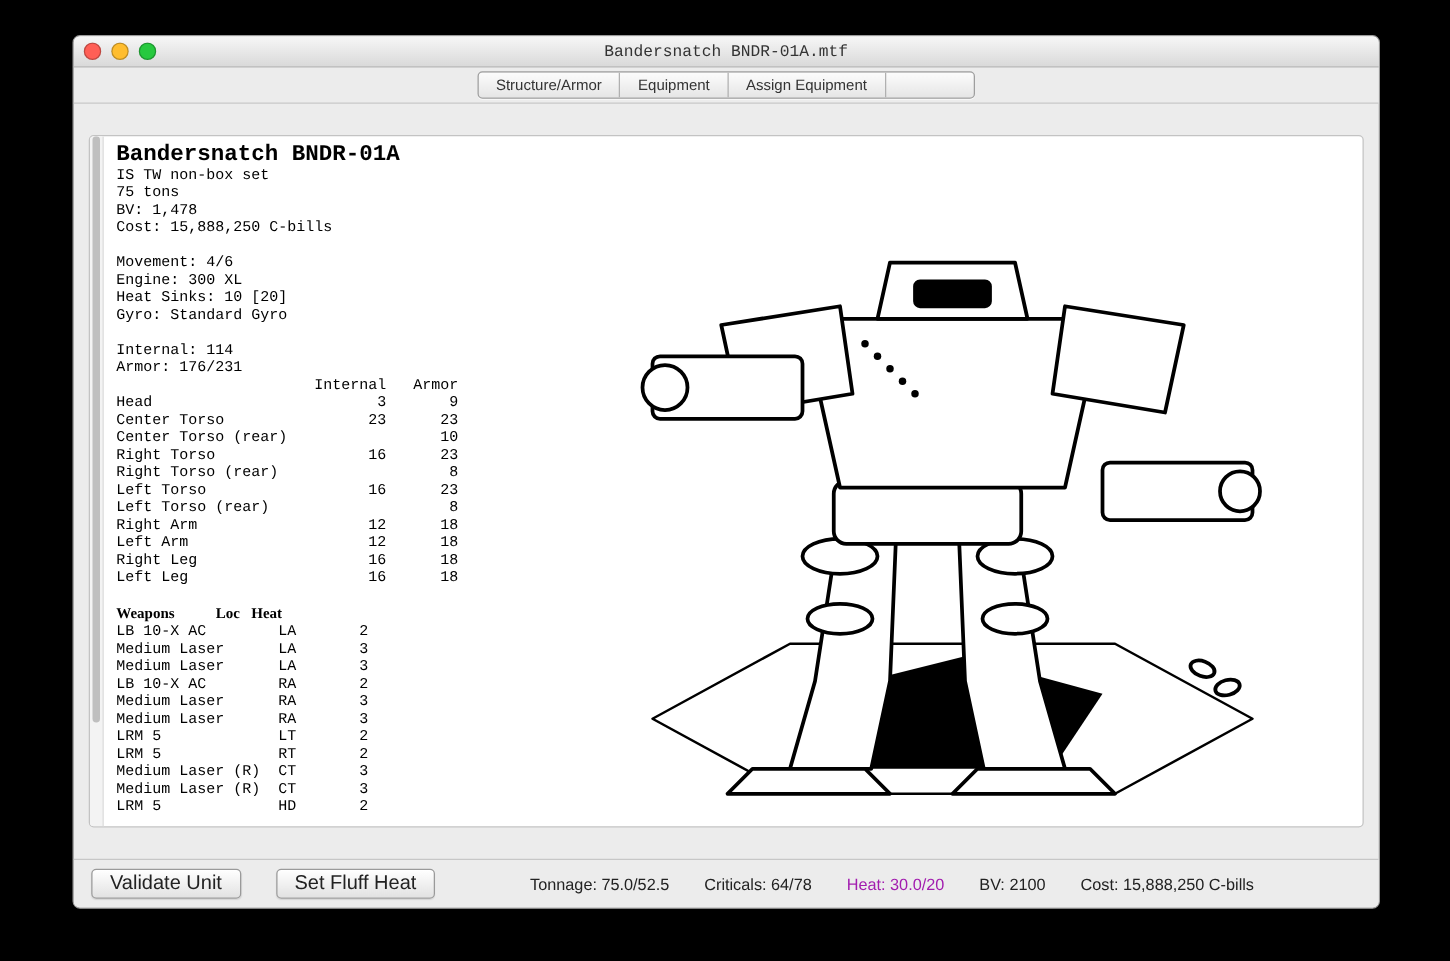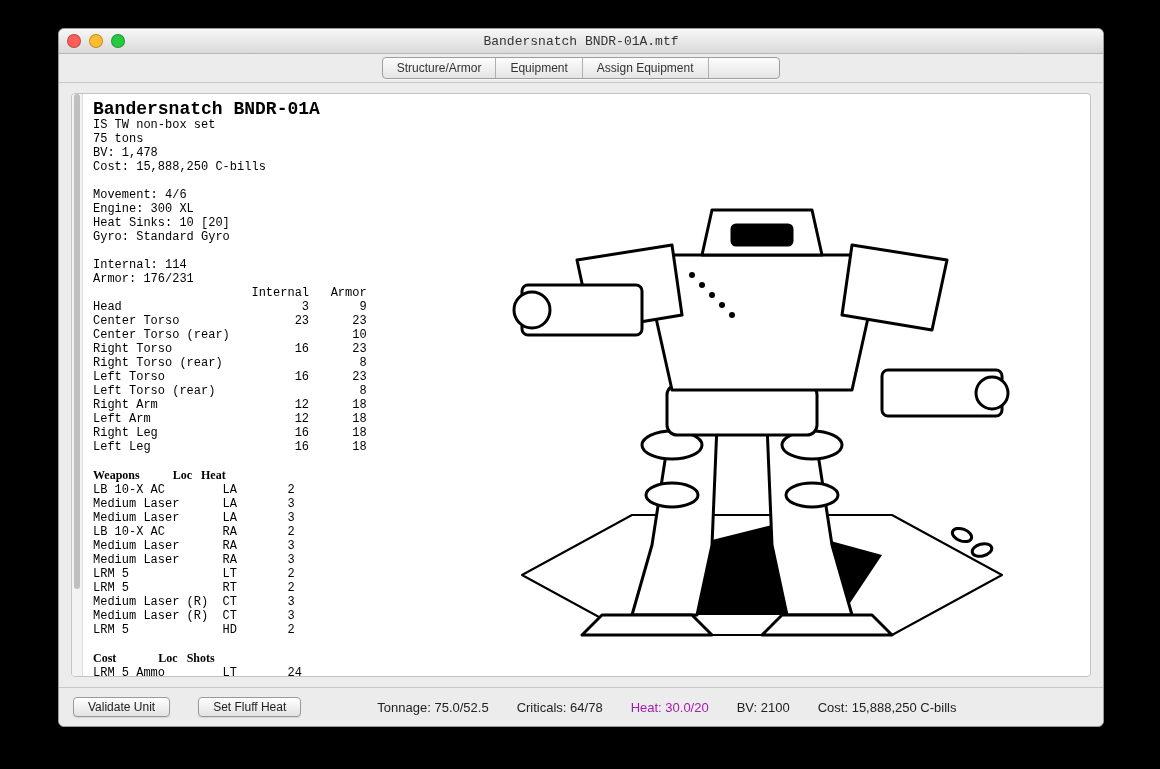--- a/index.html
+++ b/index.html
@@ -84,21 +84,21 @@
     white-space: nowrap;
   }
   .seg:last-child { border-right: none; margin-top: 24px; }
   .seg.active {
     background: linear-gradient(#8f8f8f,#7a7a7a);
     color: #fff;
     text-shadow: 0 -1px 0 rgba(0,0,0,.4);
   }
 
   .content-wrap {
-    margin: 10px 12px;
+    margin: 25px 12px;
     flex: 1;
     background: #fff;
     border: 1px solid #c3c3c3;
     border-radius: 4px;
     display: flex;
     overflow: hidden;
   }
 
   .scroll-gutter {
     width: 10px;
@@ -168,21 +168,21 @@
     gap: 28px;
     font-size: 13px;
     color: #222;
   }
   .footer .grow { flex: 0 0 20px; }
   .mac-btn {
     background: linear-gradient(#ffffff,#e2e2e2);
     border: 1px solid #9a9a9a;
     border-radius: 4px;
     padding: 2px 14px;
-    font-size: 12px;
+    font-size: 16px;
     color: #222;
     box-shadow: 0 1px 0 rgba(255,255,255,.6) inset, 0 1px 1px rgba(0,0,0,.1);
     cursor: default;
   }
   .stat { white-space: nowrap; }
   .stat.heat { color: #a21caf; }
 </style>
 </head>
 <body>
 

